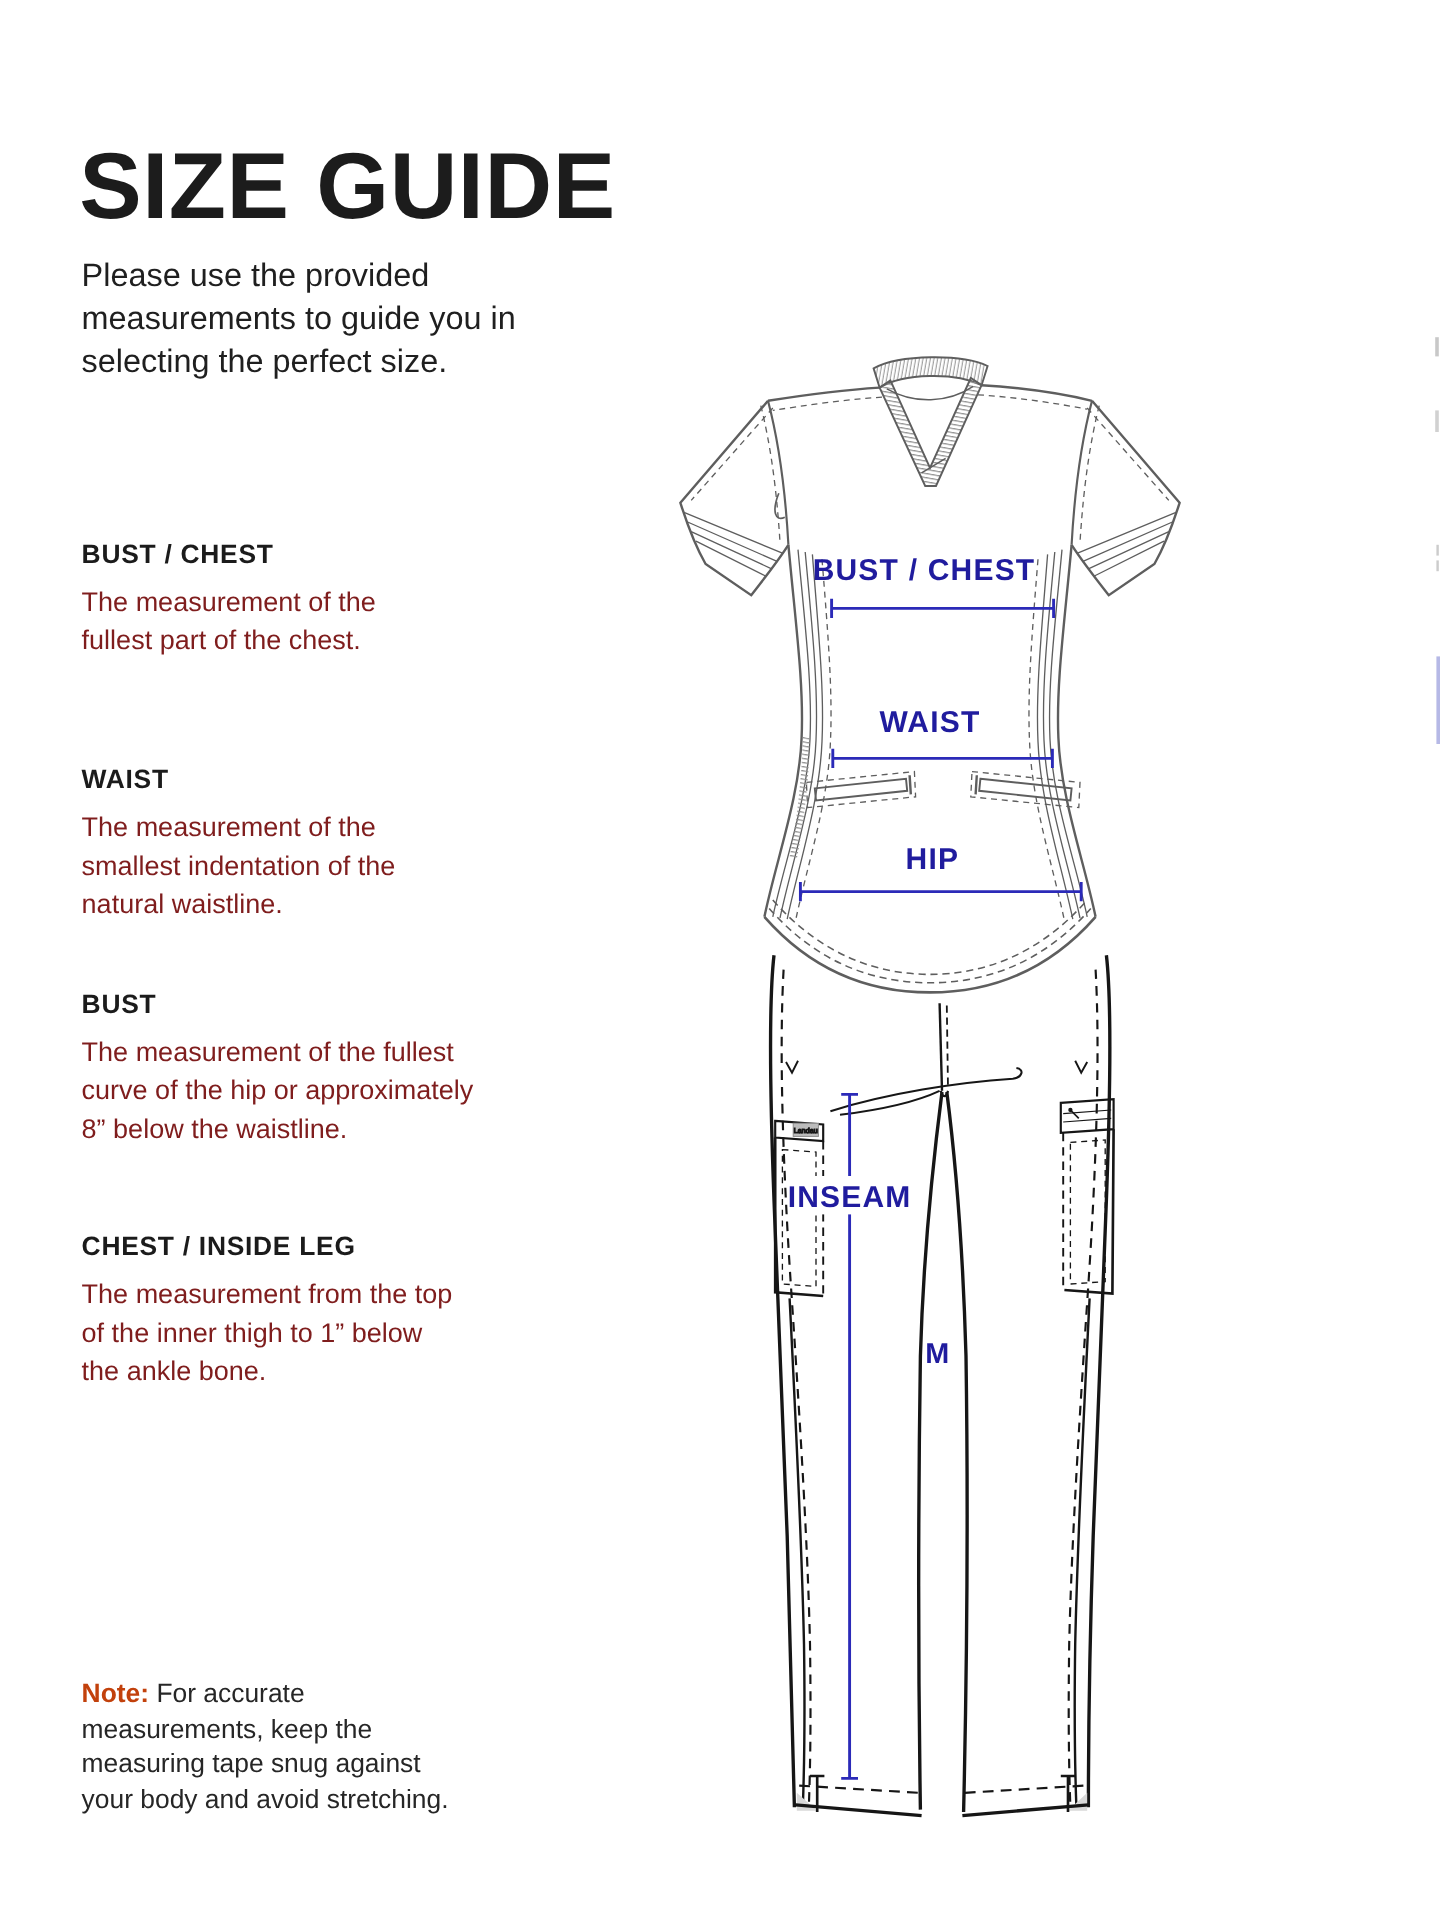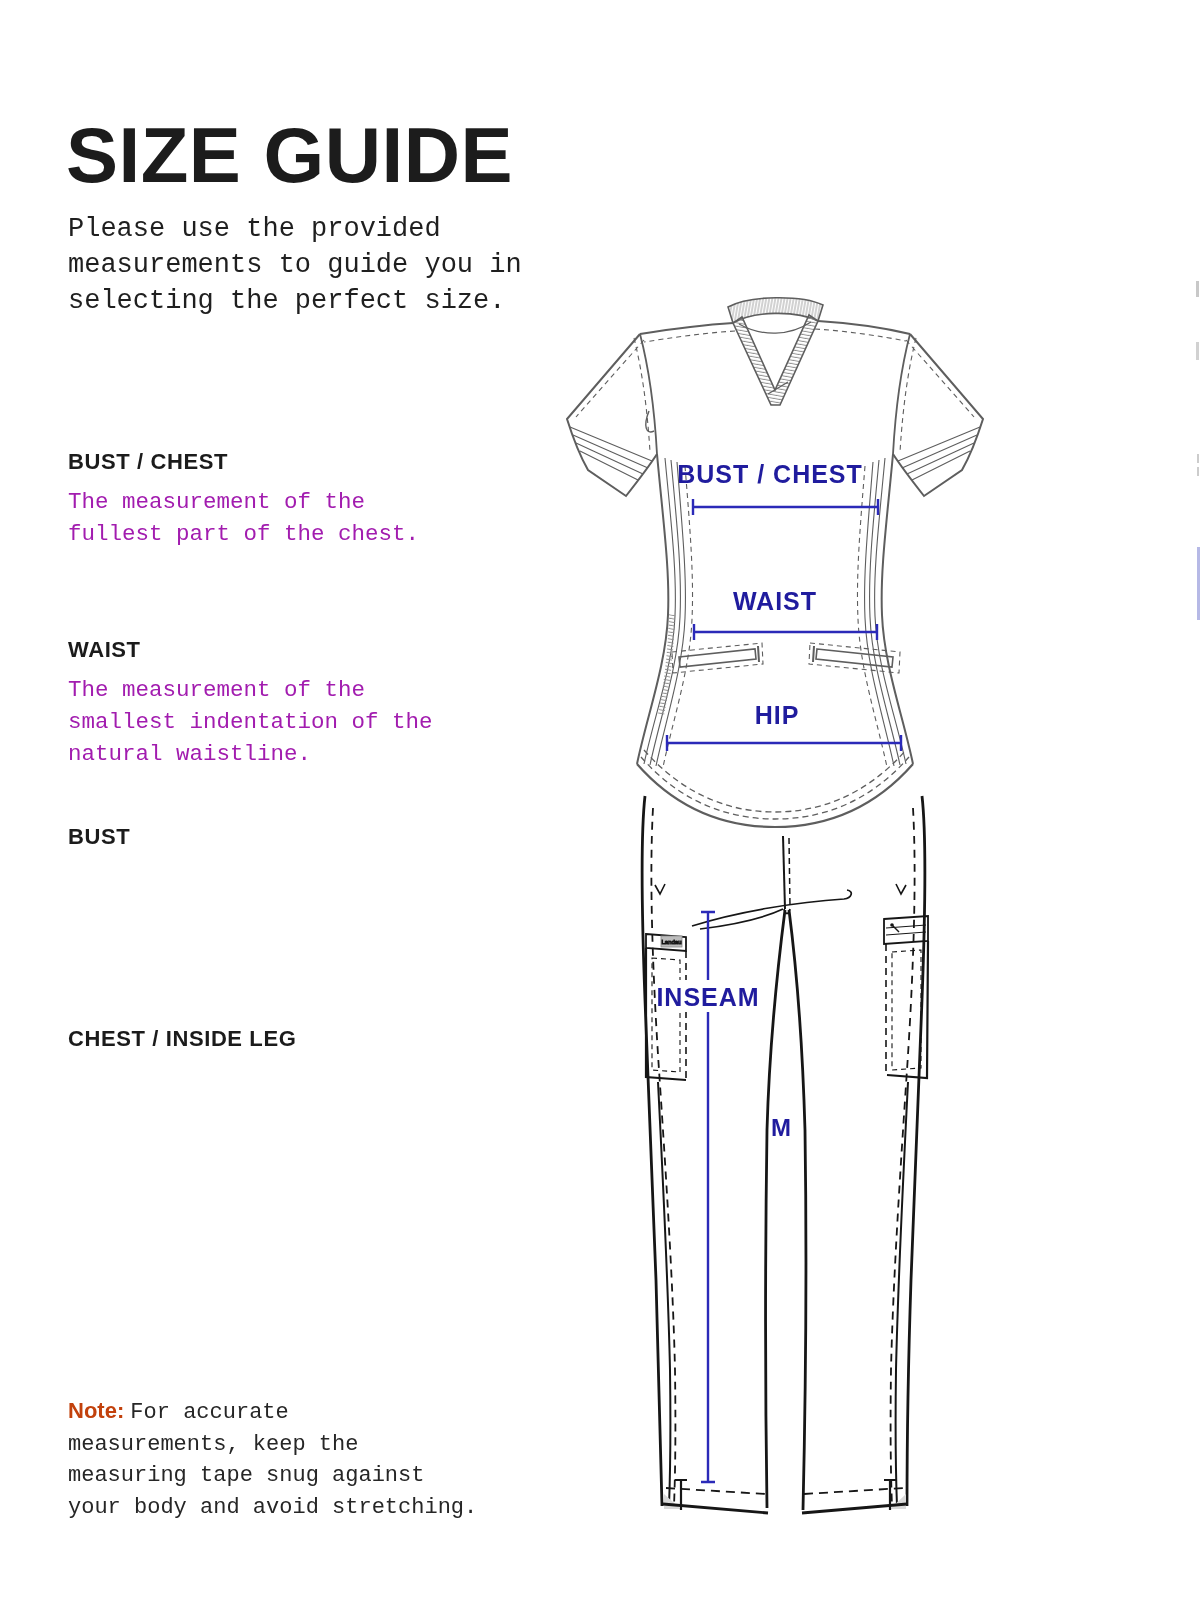--- a/index.html
+++ b/index.html
@@ -1,23 +1,23 @@
 <!DOCTYPE html>
 <html><head>
 <meta charset="utf-8">
 <style>
   html,body{margin:0;padding:0;background:#fff;}
   #screen{position:relative;width:1200px;height:1600px;background:#ffffff;overflow:hidden;
           font-family:"Liberation Sans", sans-serif;color:#1f1f1f;}
   .abs{position:absolute;}
-  .pre{white-space:pre-line;font-family:Liberation Mono, monospace;}
+  .pre{white-space:pre-line;}
   .title{left:66px;top:64px;font-size:78px;font-weight:bold;letter-spacing:0.5px;color:#1c1c1c;line-height:1;}
   .intro{left:68px;top:184px;font-size:27px;line-height:36px;color:#1f1f1f;}
   .sec-h{left:68px;font-size:22px;font-weight:bold;letter-spacing:0.6px;color:#1b1b1b;line-height:1.1;}
-  .sec-b{left:68px;font-size:22.5px;line-height:32px;color:#a21caf;}
+  .sec-b{left:68px;font-size:22.5px;line-height:32px;color:#7f1d1d;}
   .note{left:68px;top:1374px;font-size:22px;line-height:29.5px;color:#262626;}
   .note b{color:#c2410c;}
   .edge-mark{position:absolute;}
   svg text{font-family:"Liberation Sans", sans-serif;}
   .mlabel{font-weight:bold;font-size:25px;fill:#201c9e;letter-spacing:1px;text-anchor:middle;}
   .mlabel-sm{font-weight:bold;font-size:24px;fill:#201c9e;text-anchor:middle;}
   .tagtext{font-size:6px;fill:#5a5a5a;text-anchor:middle;letter-spacing:0;}
 </style>
 </head>
 <body>
@@ -33,22 +33,28 @@
   <div class="abs sec-h" style="top:450px">BUST / CHEST</div>
   <div class="abs sec-b pre" style="top:486px">The measurement of the
 fullest part of the chest.</div>
 
   <div class="abs sec-h" style="top:638px">WAIST</div>
   <div class="abs sec-b pre" style="top:674px">The measurement of the
 smallest indentation of the
 natural waistline.</div>
 
   <div class="abs sec-h" style="top:825px">BUST</div>
+  <div class="abs sec-b pre" style="top:861px">The measurement of the fullest
+curve of the hip or approximately
+8” below the waistline.</div>
 
   <div class="abs sec-h" style="top:1027px">CHEST / INSIDE LEG</div>
+  <div class="abs sec-b pre" style="top:1063px">The measurement from the top
+of the inner thigh to 1” below
+the ankle bone.</div>
 
   <p class="abs note"><b>Note:</b> <span class="pre">For accurate
 measurements, keep the
 measuring tape snug against
 your body and avoid stretching.</span></p>
 
   <svg class="abs" style="left:540px;top:280px" width="500" height="1245" viewBox="0 0 500 1245">
     <defs>
       <pattern id="rib" width="3.4" height="6" patternUnits="userSpaceOnUse" patternTransform="rotate(100)">
         <line x1="1.2" y1="0" x2="1.2" y2="6" stroke="#8f8f8f" stroke-width="1"></line>

